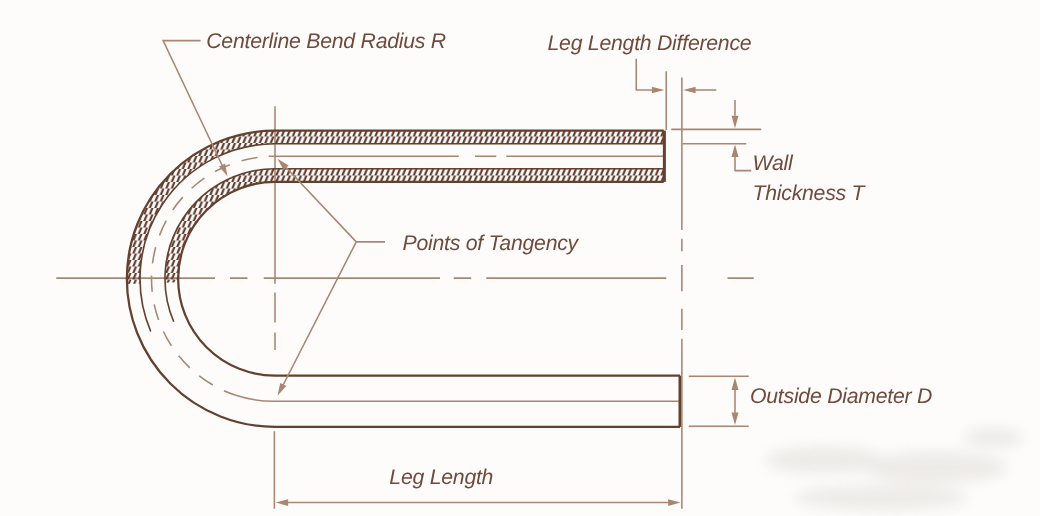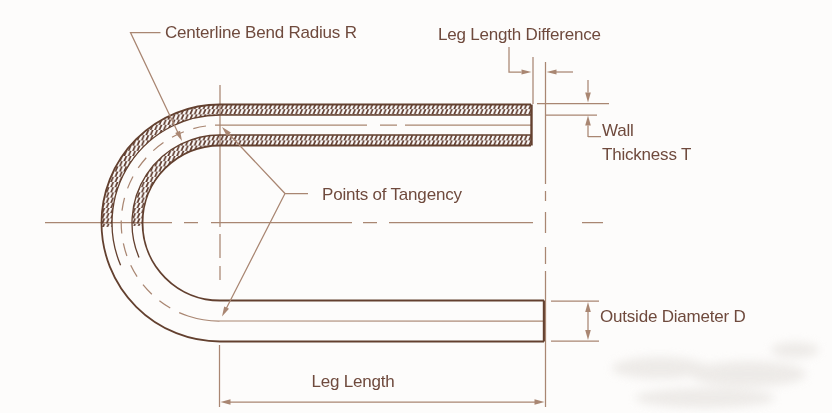--- a/index.html
+++ b/index.html
@@ -2,20 +2,21 @@
 <html style="--background: #fdfcfb; --line-dark: #63402f; --line-light: #a98672; --hatch: #5d392c; --text-color: #6f4a3d; --smudge: #ebe8e5;"><head>
 <meta charset="utf-8">
 <style>
   html,body{margin:0;padding:0;background:#fff;}
   .stage{
     position:relative;
     width:832px;height:413px;
     background:var(--background,#fdfcfb);
     overflow:hidden;
     font-family:"Liberation Sans",sans-serif;
+    font-style:italic;
   }
   svg{display:block;}
   text{
     font-family:"Liberation Sans",sans-serif;
     font-size:17px;
     fill:var(--text-color,#6f4a3d);
     letter-spacing:-0.2px;
   }
   .thin{stroke:var(--line-light,#a98672);stroke-width:1.25;fill:none;stroke-linecap:butt;}
   .dark{stroke:var(--line-dark,#63402f);stroke-width:1.8;fill:none;}

